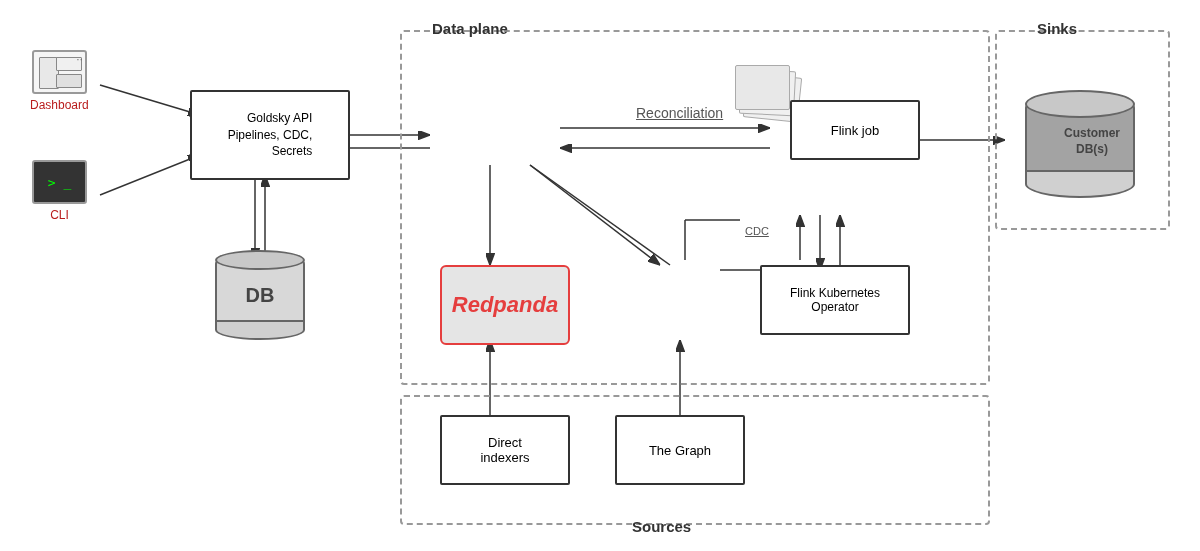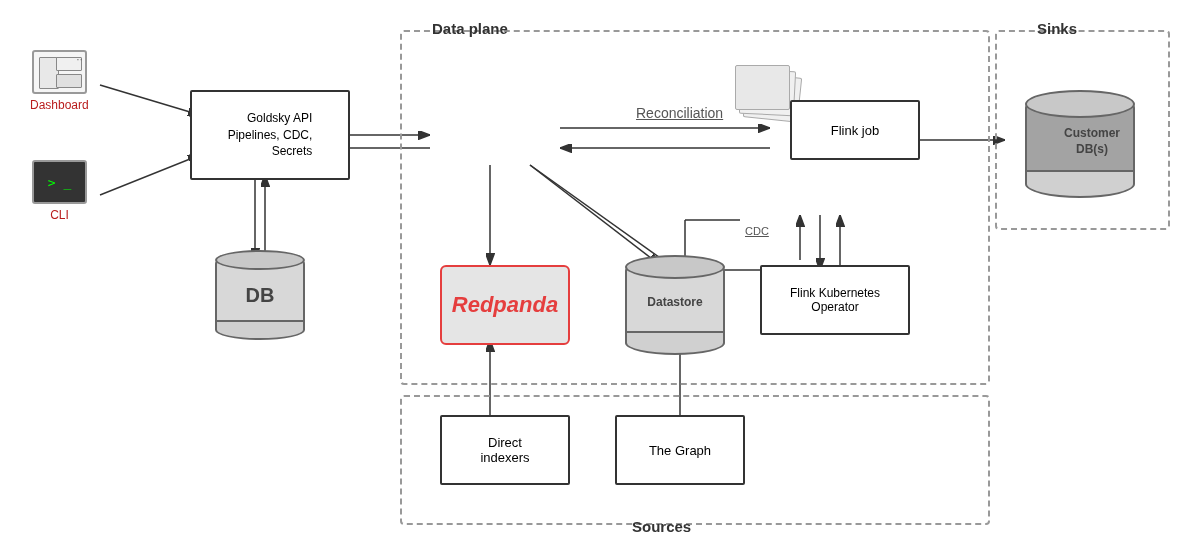--- a/index.html
+++ b/index.html
@@ -208,27 +208,20 @@
   </div>
 
   <div class="solid-box" style="left:790px; top:100px; width:130px; height:60px; font-size:13px;">
     <span>Flink job</span>
   </div>
 
   <div class="redpanda-box" style="left:440px; top:265px; width:130px; height:80px;">
     <span class="redpanda-text">Redpanda</span>
   </div>
 
-  <div style="position:absolute; left:625px; top:255px; width:100px; height:100px;">
-    <div style="position:relative; width:100px; height:95px;">
-      <div style="position:absolute; top:12px; left:0; width:100px; height:70px; background:#d8d8d8; border:2px solid #666; border-radius:4px; display:flex; align-items:center; justify-content:center; font-size:12px; font-weight:600; color:#444;">Datastore</div>
-      <div style="position:absolute; top:0; left:0; width:100px; height:24px; background:#c8c8c8; border:2px solid #666; border-radius:50%; z-index:2;"></div>
-      <div style="position:absolute; bottom:-5px; left:0; width:100px; height:24px; background:#d0d0d0; border:2px solid #666; border-bottom-left-radius:50%; border-bottom-right-radius:50%; z-index:0;"></div>
-    </div>
-  </div>
 
   <div style="position:absolute; left:745px; top:225px; font-size:11px; color:#555;text-decoration:underline;">
     <span>CDC</span>
   </div>
 
   <div class="solid-box" style="left:760px; top:265px; width:150px; height:70px; font-size:12px; text-align:center;">
     <span>Flink Kubernetes<br>Operator</span>
   </div>
 
   <div class="dashed-box" style="left:995px; top:30px; width:175px; height:200px;">

